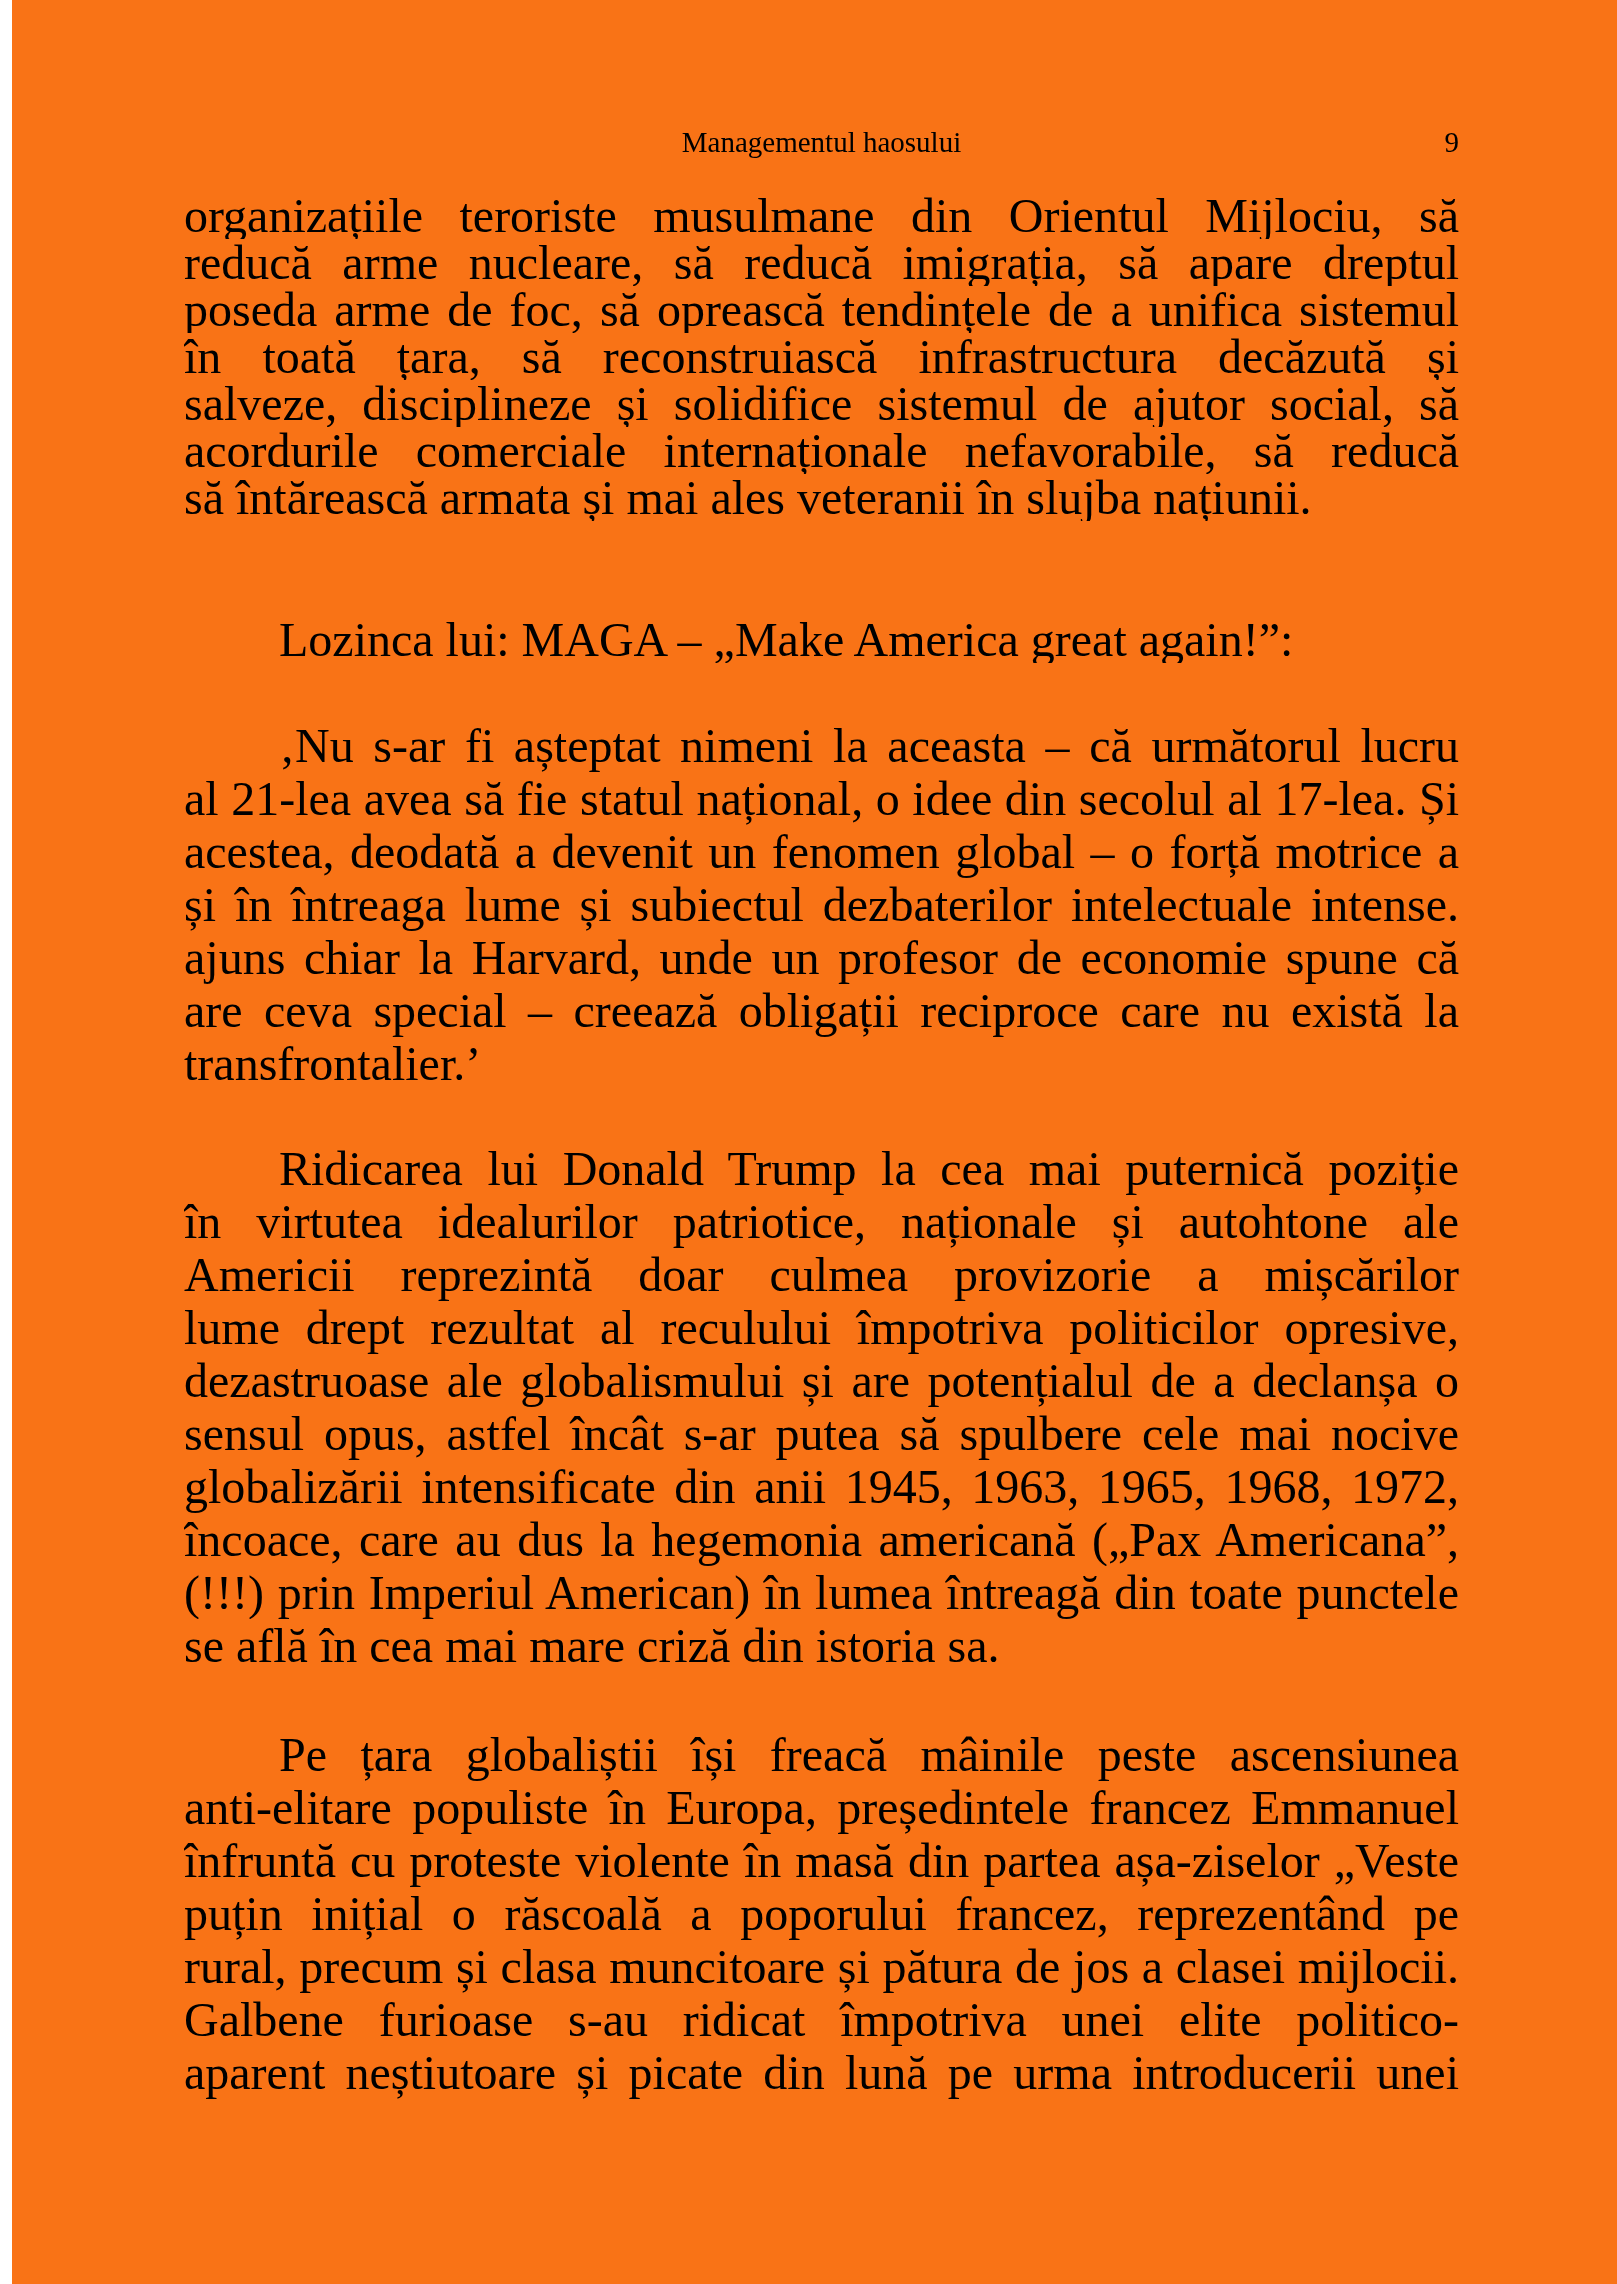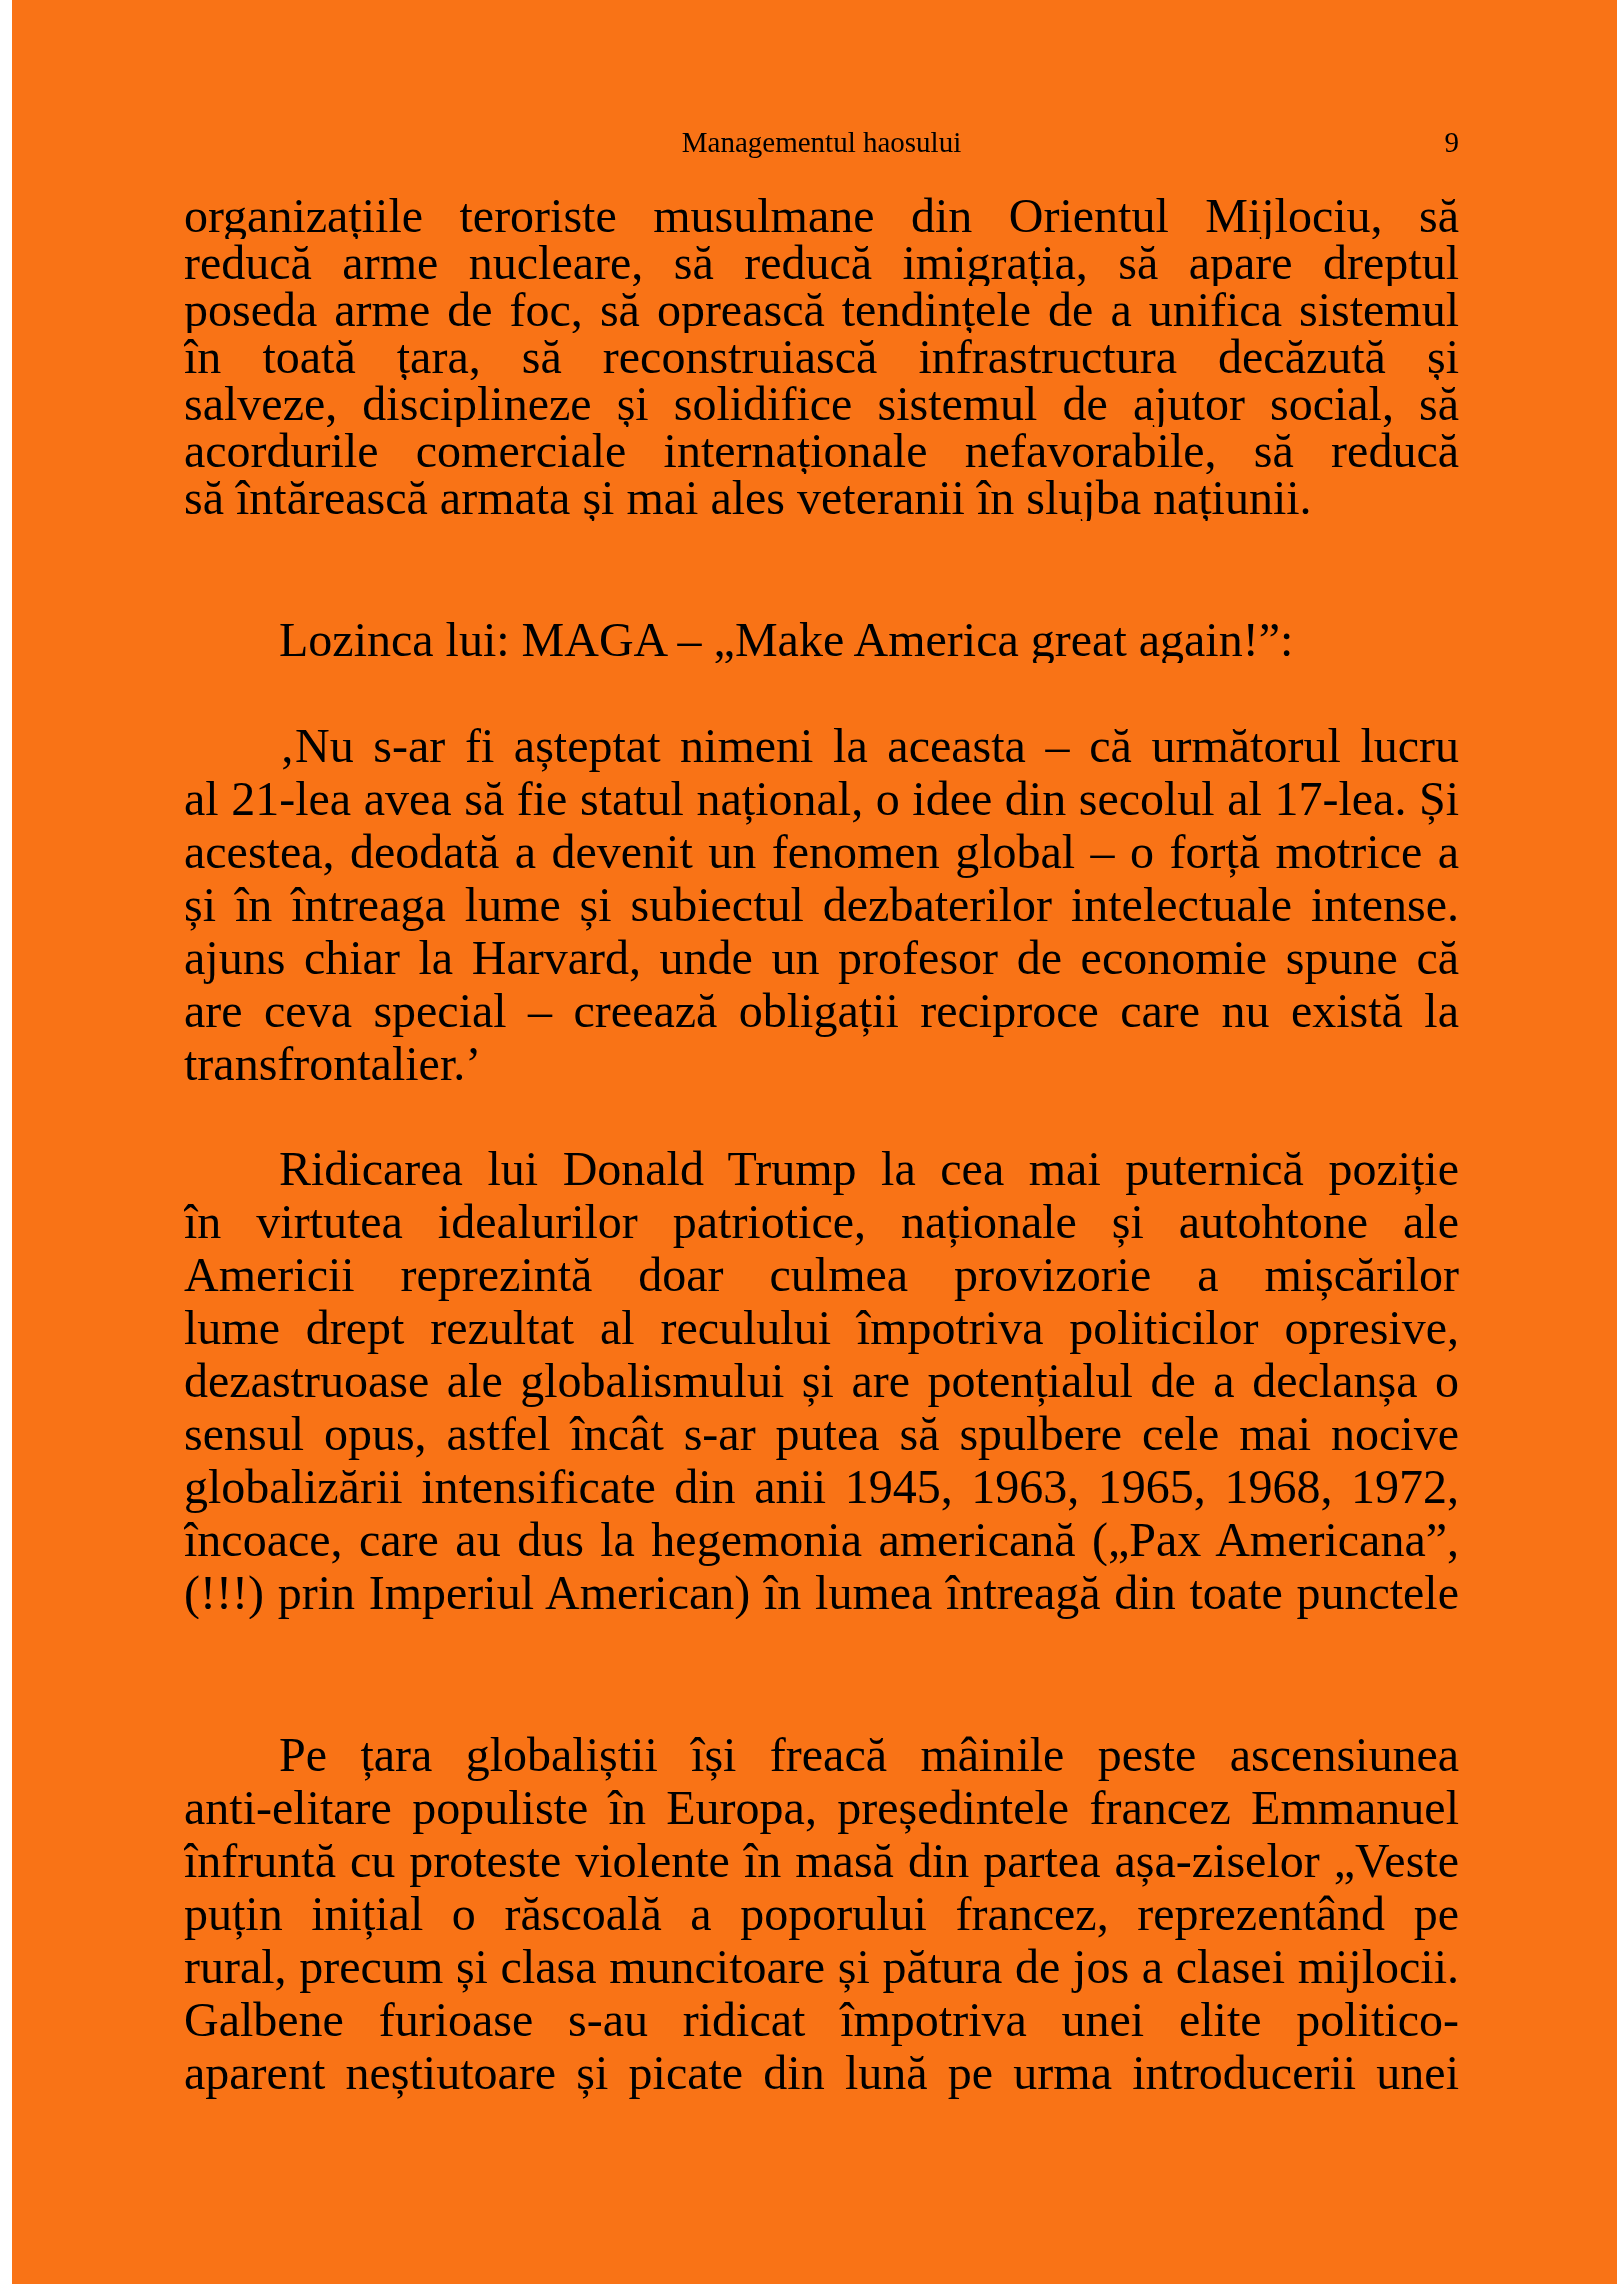--- a/index.html
+++ b/index.html
@@ -62,20 +62,21 @@
   <div class="block p3">
     <span class="ln indent">Ridicarea lui Donald Trump la cea mai puternică poziție politică în lume</span>
     <span class="ln">în virtutea idealurilor patriotice, naționale și autohtone ale Statelor Unite ale</span>
     <span class="ln">Americii reprezintă doar culmea provizorie a mișcărilor naționaliste peste tot în</span>
     <span class="ln">lume drept rezultat al reculului împotriva politicilor opresive, sufocante și</span>
     <span class="ln">dezastruoase ale globalismului și are potențialul de a declanșa o mișcare în</span>
     <span class="ln">sensul opus, astfel încât s-ar putea să spulbere cele mai nocive efecte ale</span>
     <span class="ln">globalizării intensificate din anii 1945, 1963, 1965, 1968, 1972, 1979 și 1989</span>
     <span class="ln">încoace, care au dus la hegemonia americană („Pax Americana”, adică „pace”</span>
     <span class="ln">(!!!) prin Imperiul American) în lumea întreagă din toate punctele de vedere și</span>
+    <span class="ln last">se află în cea mai mare criză din istoria sa.</span>
   </div>
 
   <div class="block p4">
     <span class="ln indent">Pe țara globaliștii își freacă mâinile peste ascensiunea mișcărilor</span>
     <span class="ln">anti-elitare populiste în Europa, președintele francez Emmanuel Macron se</span>
     <span class="ln">înfruntă cu proteste violente în masă din partea așa-ziselor „Veste galbene”, cel</span>
     <span class="ln">puțin inițial o răscoală a poporului francez, reprezentând pe locuitorii din mediul</span>
     <span class="ln">rural, precum și clasa muncitoare și pătura de jos a clasei mijlocii. Vestele</span>
     <span class="ln">Galbene furioase s-au ridicat împotriva unei elite politico-economice indiferente,</span>
     <span class="ln">aparent neștiutoare și picate din lună pe urma introducerii unei taxe pe carburant</span>

